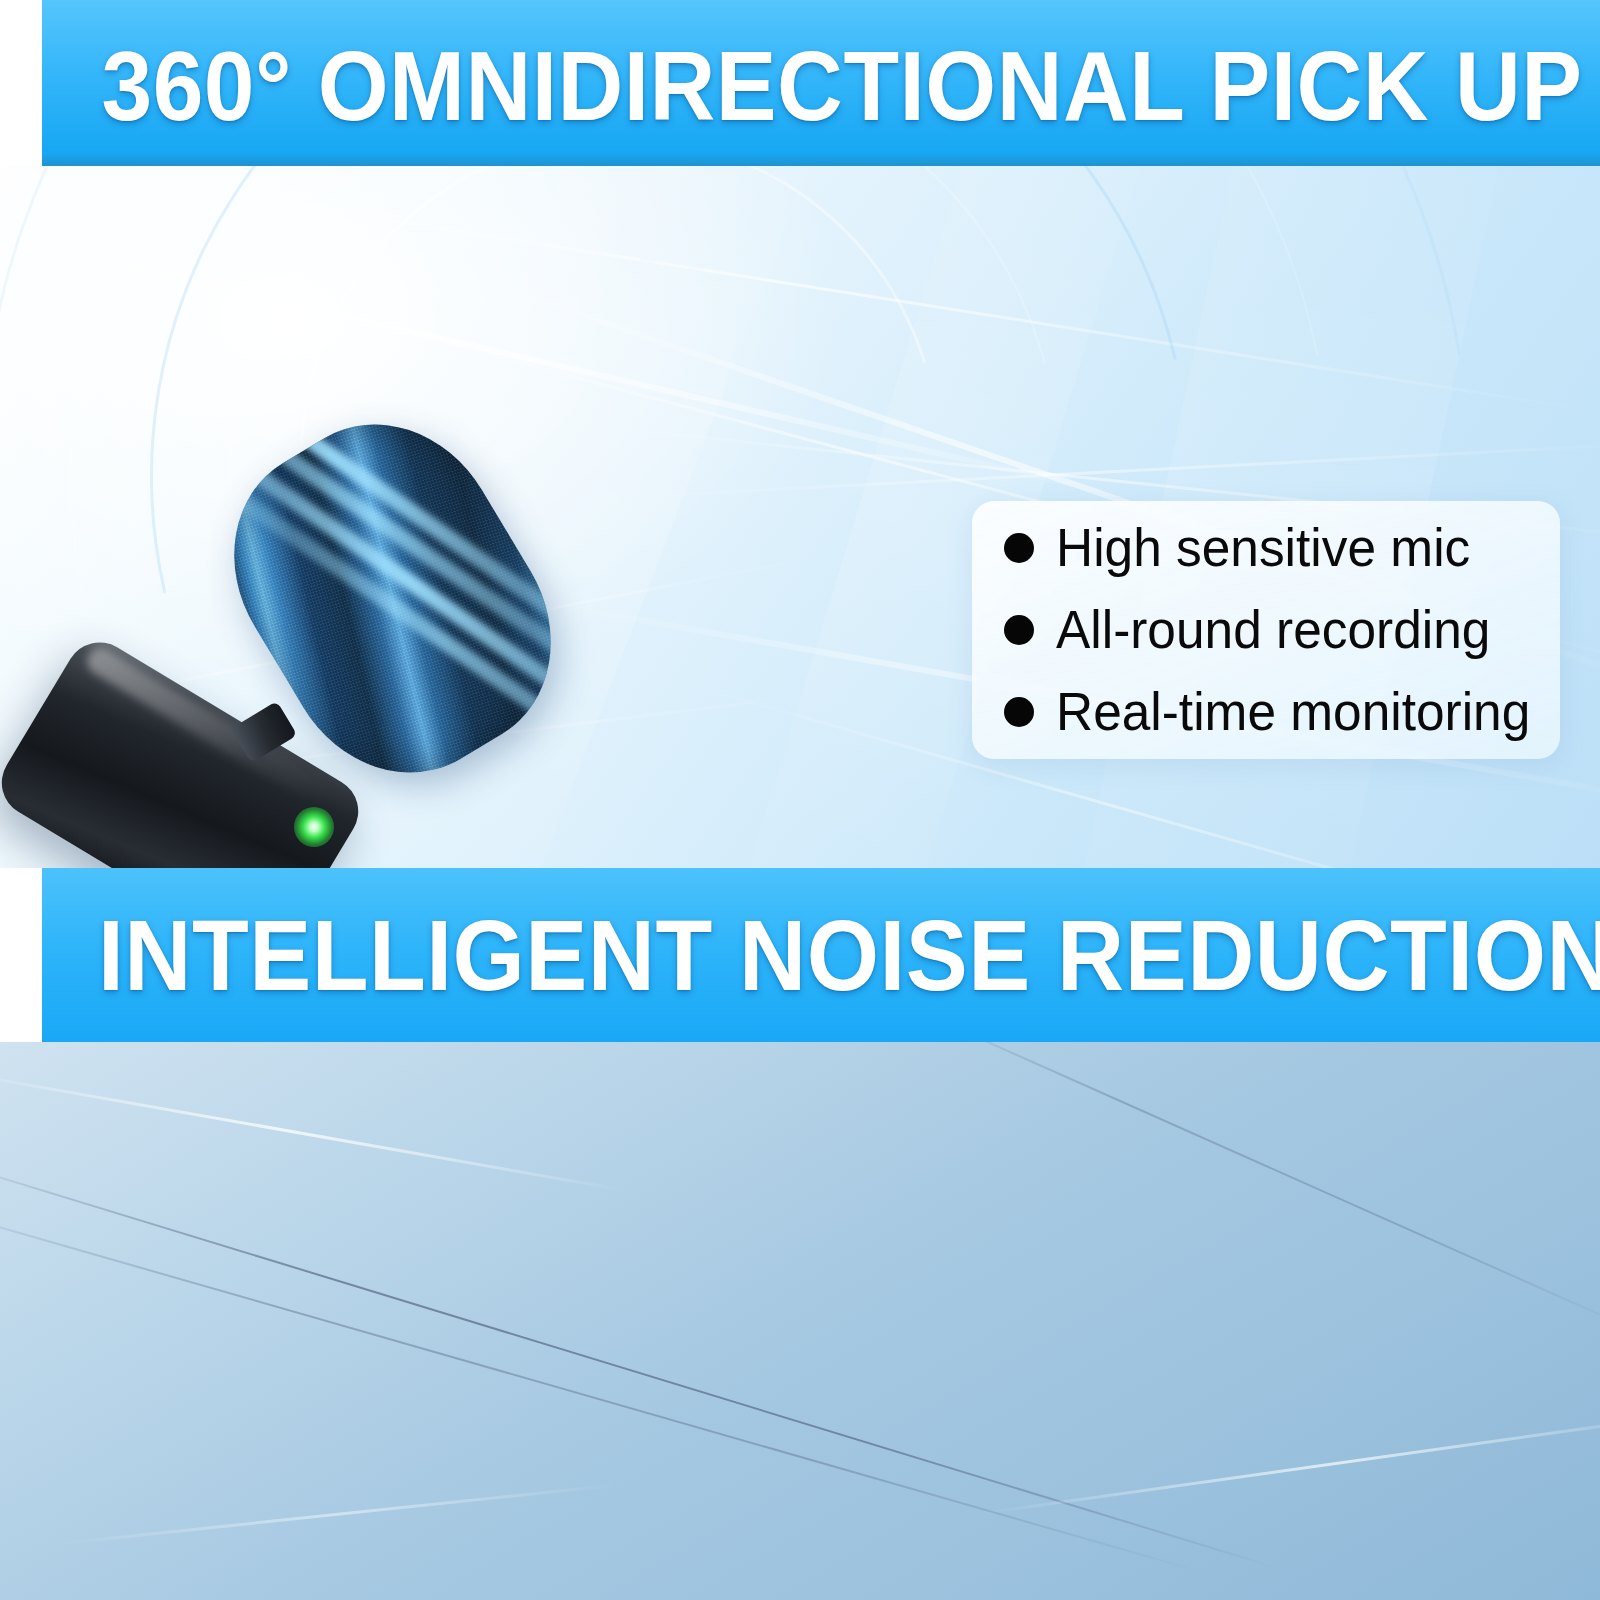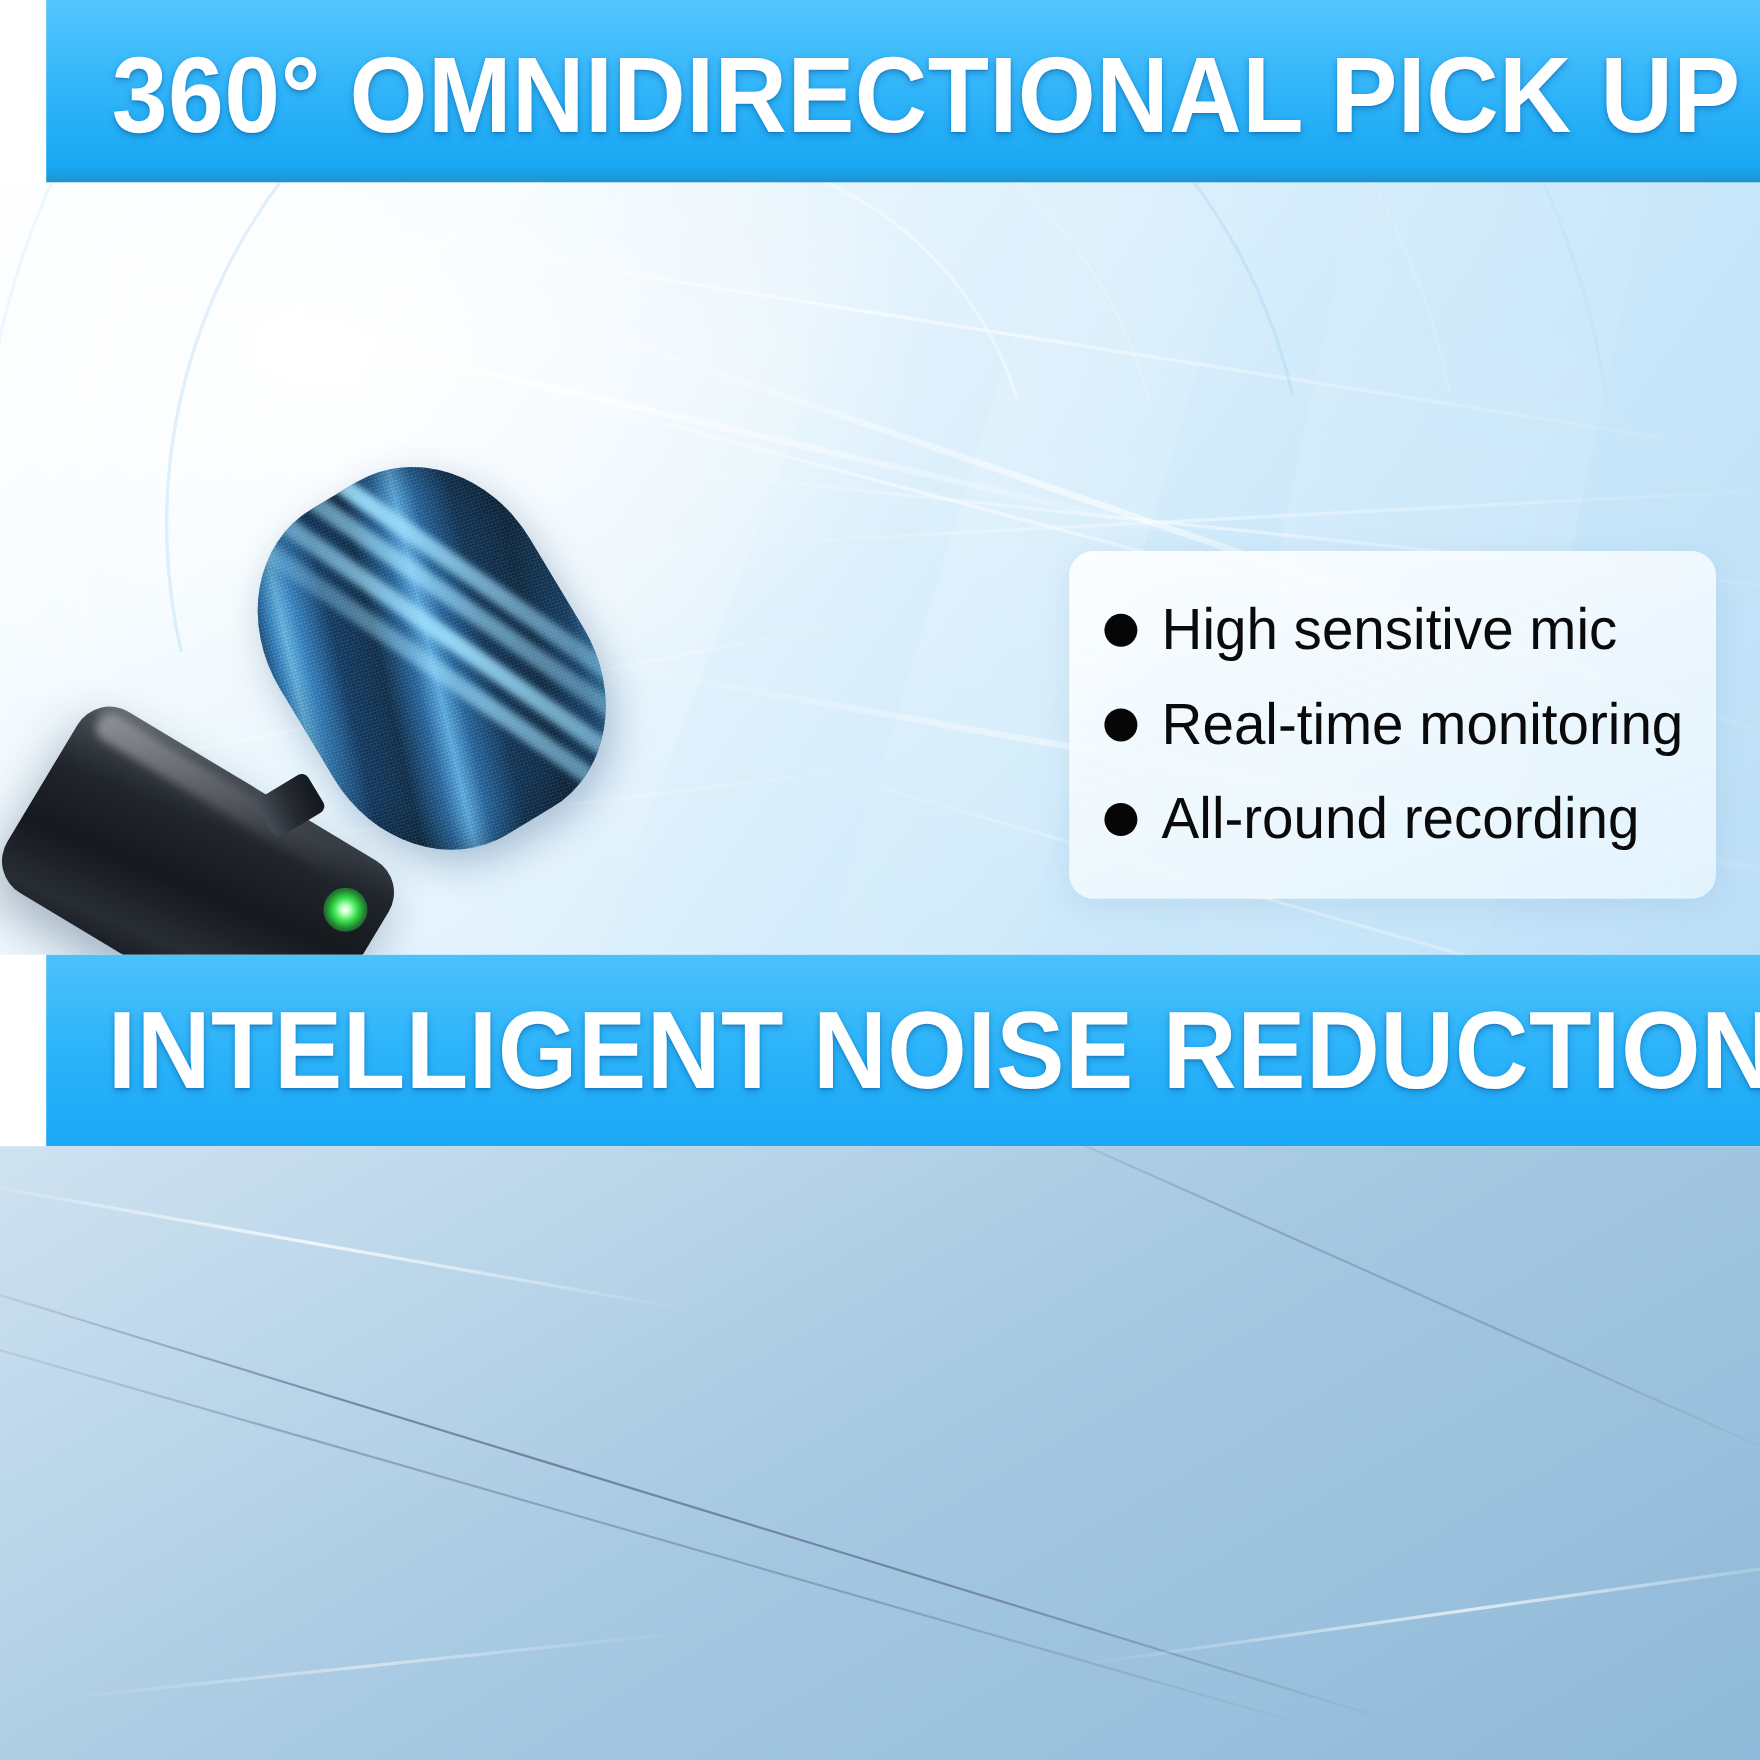--- a/index.html
+++ b/index.html
@@ -121,21 +121,21 @@
     filter:blur(4px);
   }
   #mic-led {
     position:absolute; left:294px; top:641px; width:40px; height:40px; border-radius:50%;
     background:radial-gradient(circle,#ffffff 0%,#b6ffbc 16%,#36e04a 38%,rgba(42,205,60,0.55) 62%,rgba(40,200,60,0) 100%);
     filter:blur(0.6px);
   }
 
   
   #panel-top {
-    position:absolute; left:972px; top:335px; width:588px; height:316px;
+    position:absolute; left:972px; top:335px; width:588px; height:258px;
     border-radius:22px;
     background:linear-gradient(160deg, rgba(255,255,255,0.88) 0%, rgba(247,252,255,0.80) 50%, rgba(238,249,255,0.74) 100%);
     box-shadow:0 6px 26px rgba(90,140,185,0.14);
     backdrop-filter:blur(3px);
     display:flex; flex-direction:column; justify-content:center;
     padding:6px 0 6px 32px;
   }
   #panel-top .feature-row { display:flex; align-items:center; height:86px; }
   #panel-top .bullet { width:30px; height:30px; border-radius:50%; background:#060606; flex:0 0 auto; margin-right:22px; }
   #panel-top .feature-text {
@@ -206,25 +206,25 @@
     </div>
     <div id="mic-led"></div>
 
     <div id="panel-top">
       <div class="feature-row">
         <span class="bullet"></span>
         <span class="feature-text">High sensitive mic</span>
       </div>
       <div class="feature-row">
         <span class="bullet"></span>
-        <span class="feature-text">Real-time monitoring</span>
+        <span class="feature-text">All-round recording</span>
       </div>
       <div class="feature-row">
         <span class="bullet"></span>
-        <span class="feature-text">All-round recording</span>
+        <span class="feature-text">Real-time monitoring</span>
       </div>
     </div>
   </div>
 
   <div class="banner" id="banner-mid">
     <div class="banner-title">INTELLIGENT NOISE REDUCTION</div>
   </div>
 
   <div id="section-bottom">
 

